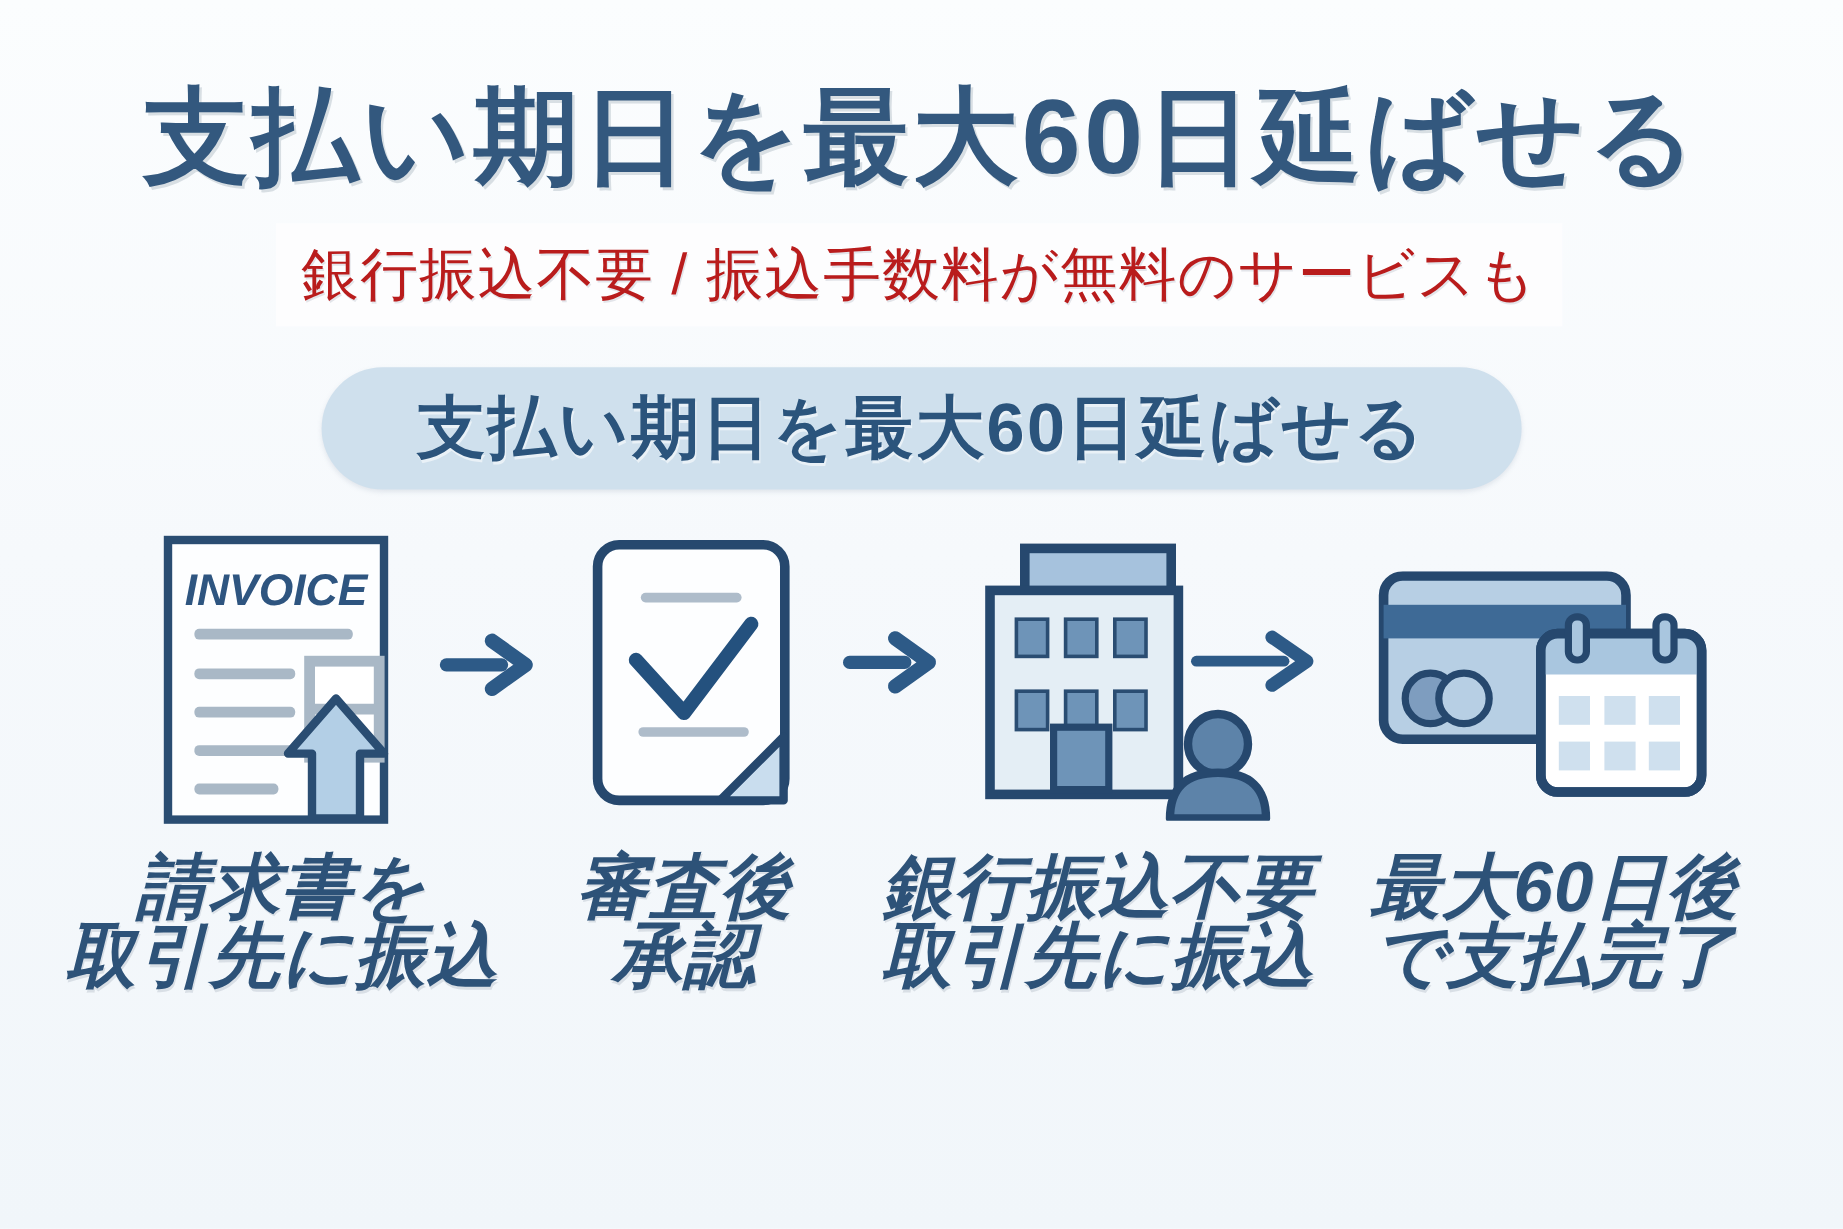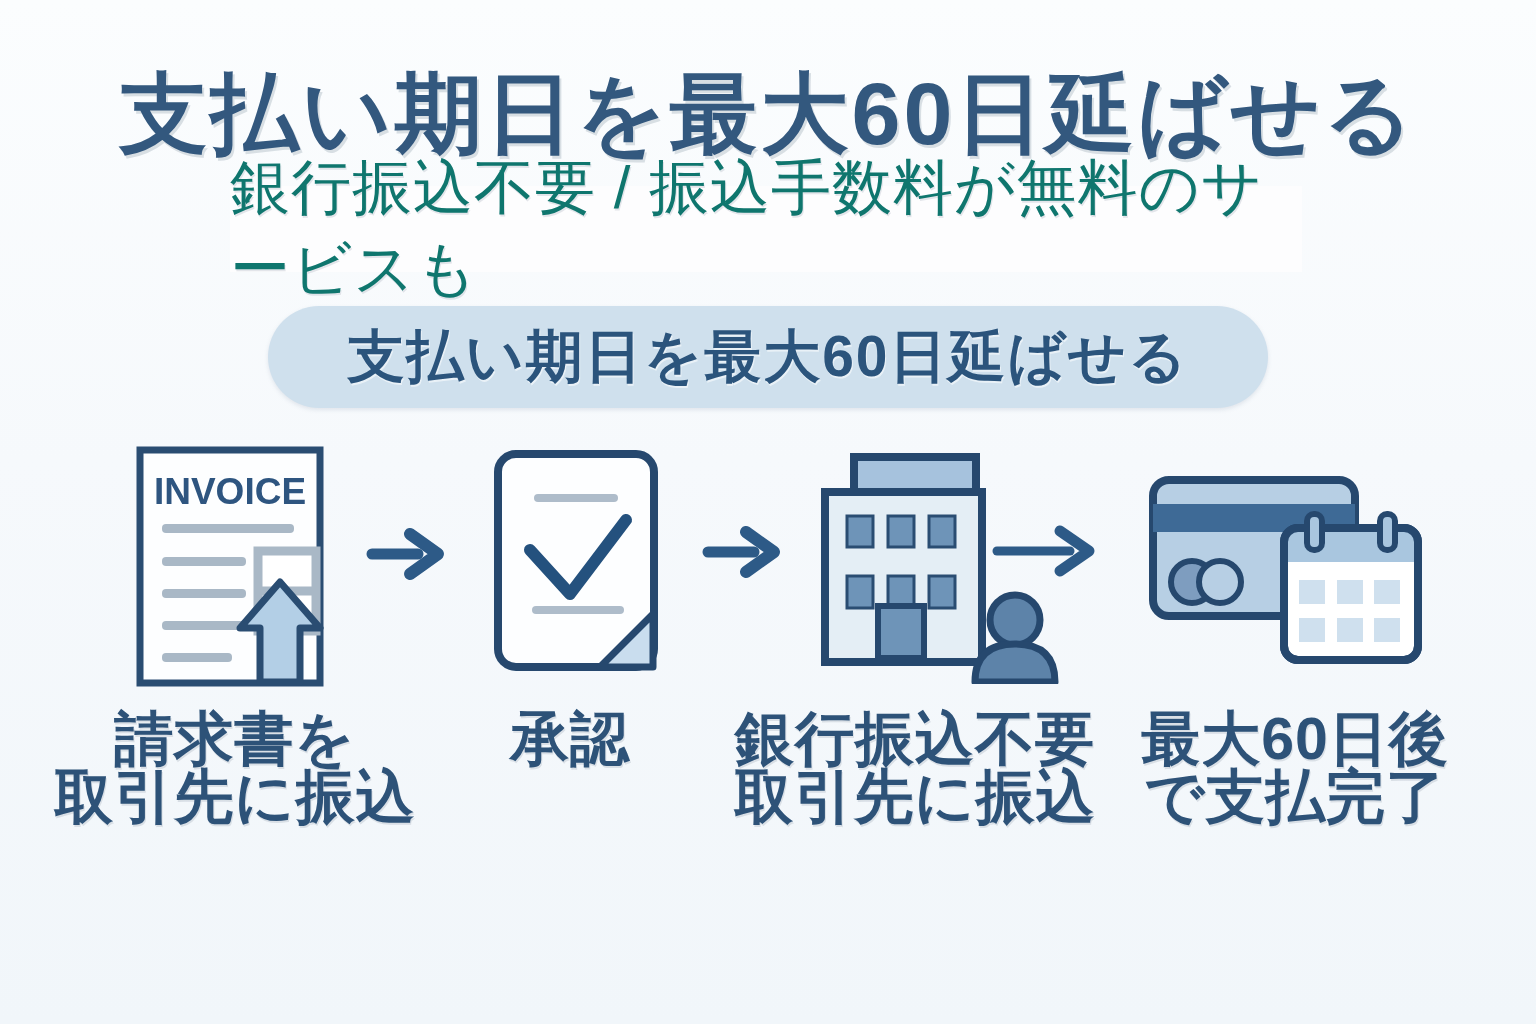--- a/index.html
+++ b/index.html
@@ -16,34 +16,34 @@
     font-size:88px;font-weight:bold;letter-spacing:3px;
     color:#33587e;
     text-shadow:2px 3px 0 rgba(140,155,170,0.30);
   }
   .subtitle-strip{
     position:absolute;left:230px;top:186px;width:1072px;height:86px;
     background:#fdfdfe;
     display:flex;align-items:center;justify-content:center;
   }
   .subtitle{
-    font-size:60px;color:#0f766e;letter-spacing:1px;
+    font-size:48px;color:#b91c1c;letter-spacing:1px;
     text-shadow:1px 2px 0 rgba(150,160,175,0.25);
   }
   .badge{
     position:absolute;left:268px;top:306px;width:1000px;height:102px;
     background:#cfe0ed;border-radius:52px;
     display:flex;align-items:center;justify-content:center;
     box-shadow:0 2px 4px rgba(120,140,160,0.18);
   }
   .badge span{
     font-size:57px;font-weight:bold;color:#2b547c;letter-spacing:2px;
     text-shadow:1px 2px 0 rgba(255,255,255,0.55);
   }
-  .flow{position:absolute;left:0;top:0;width:1536px;height:1024px;}
+  .flow{position:absolute;left:0;top:0;width:1536px;height:1024px;font-style:italic;}
   .icon-wrap{position:absolute;}
   .icon-invoice{left:134px;top:444px;width:200px;height:245px;}
   .icon-check{left:492px;top:448px;width:168px;height:225px;}
   .icon-building{left:820px;top:452px;width:242px;height:232px;}
   .icon-card{left:1148px;top:476px;width:276px;height:190px;}
   .arrow{position:absolute;}
   .arrow-1{left:366px;top:524px;width:90px;height:60px;}
   .arrow-2{left:702px;top:522px;width:90px;height:60px;}
   .arrow-3{left:992px;top:520px;width:112px;height:62px;}
   .caption{
@@ -157,20 +157,21 @@
         <rect x="189" y="142" width="26" height="24" fill="#cfe0ee"></rect>
         <rect x="226" y="142" width="26" height="24" fill="#cfe0ee"></rect>
       </svg>
     </div>
 
     <div class="caption caption-1">
       <span>請求書を</span>
       <span>取引先に振込</span>
     </div>
     <div class="caption caption-2">
+      <span>審査後</span>
       <span>承認</span>
     </div>
     <div class="caption caption-3">
       <span>銀行振込不要</span>
       <span>取引先に振込</span>
     </div>
     <div class="caption caption-4">
       <span>最大60日後</span>
       <span>で支払完了</span>
     </div>

